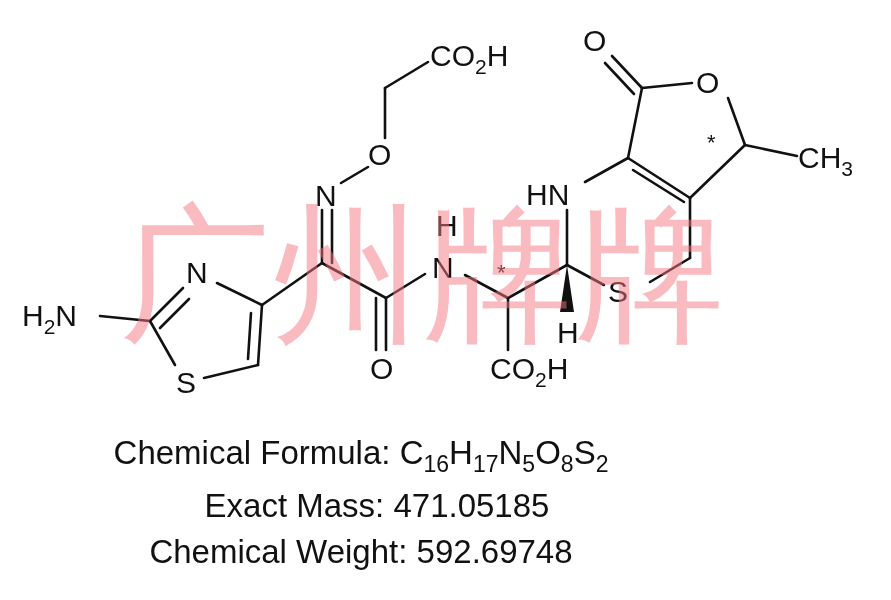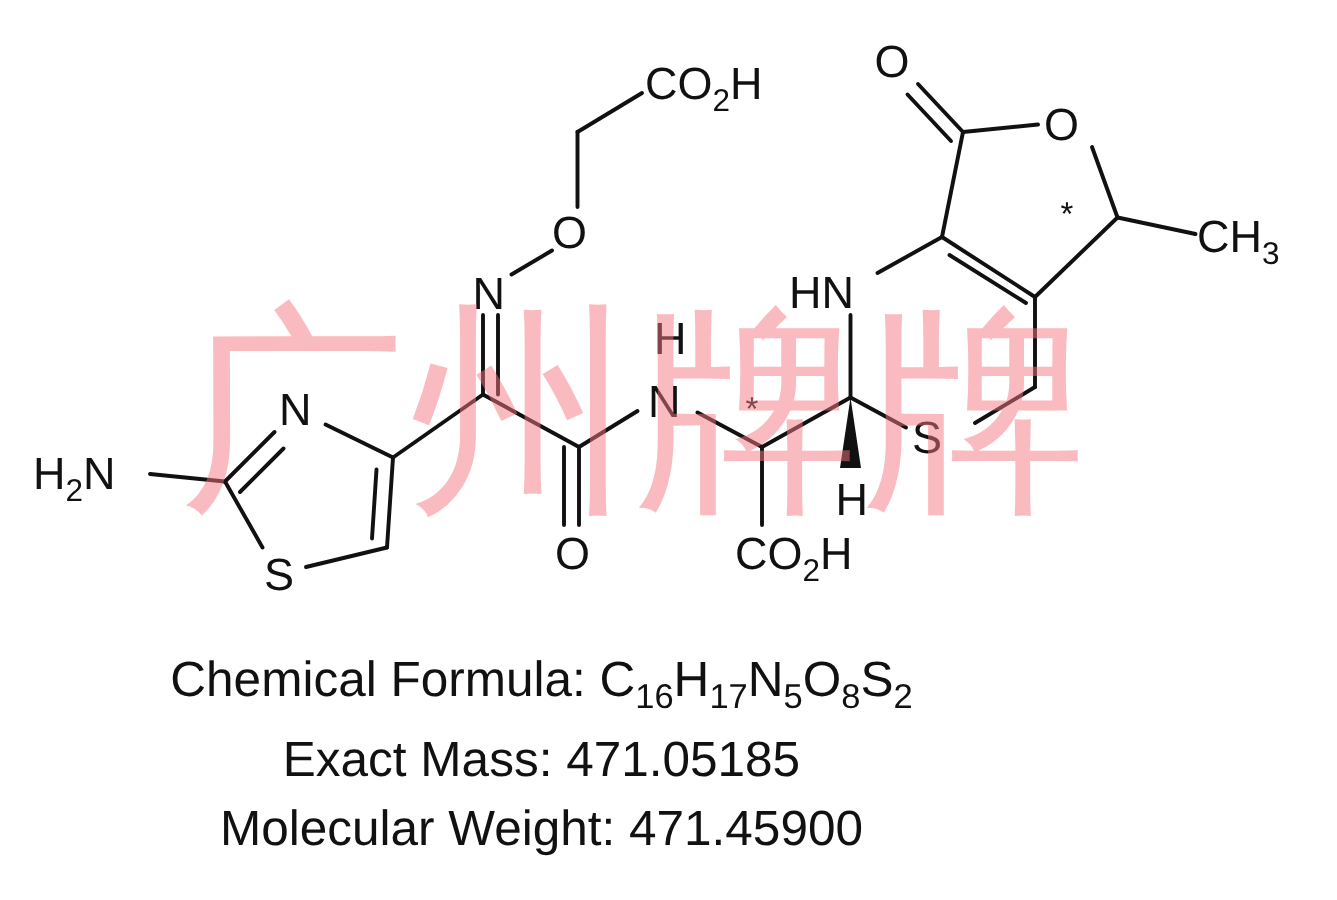--- a/index.html
+++ b/index.html
@@ -9,21 +9,21 @@
     .atom { font-size: 30px; }
     .sub { font-size: 21px; }
     .star { font-size: 22px; }
     .bond { stroke: #111; stroke-width: 2.6; fill: none; stroke-linecap: round; }
     .wm { position: absolute; left: 120px; top: 195px; width: 680px; height: 160px; display: flex; align-items: center;
           font-family: "DejaVu Sans", sans-serif; font-size: 150px; line-height: 1; color: rgba(245,120,130,0.5);
           letter-spacing: 2px; pointer-events: none; white-space: nowrap; text-align: right; }
     .info { position: absolute; left: 0; width: 722px; text-align: center; color: #111; font-size: 33px; line-height: 1; }
     .info sub { font-size: 23px; vertical-align: -8px; line-height: 0; }
     #line-formula { top: 436px; }
-    #line-mass { top: 489px; }
+    #line-mass { top: 489px; margin-left: 16px; }
     #line-weight { top: 535px; }
   </style>
 </head>
 <body>
 
 <svg id="structure" viewBox="0 0 891 420" xmlns="http://www.w3.org/2000/svg">
 
   <g>
 
     <line class="bond" x1="100" y1="316" x2="150" y2="321"></line>
@@ -117,14 +117,14 @@
 
 <div class="wm">广州牌牌</div>
 
 <div class="info" id="line-formula">
   <span>Chemical Formula: </span><span>C</span><sub>16</sub><span>H</span><sub>17</sub><span>N</span><sub>5</sub><span>O</span><sub>8</sub><span>S</span><sub>2</sub>
 </div>
 <div class="info" id="line-mass">
   <span>Exact Mass: </span><span>471.05185</span>
 </div>
 <div class="info" id="line-weight">
-  <span>Molecular Weight: </span><span>471.45900</span>
+  <span>Chemical Weight: </span><span>592.69748</span>
 </div>
 
 </body></html>

